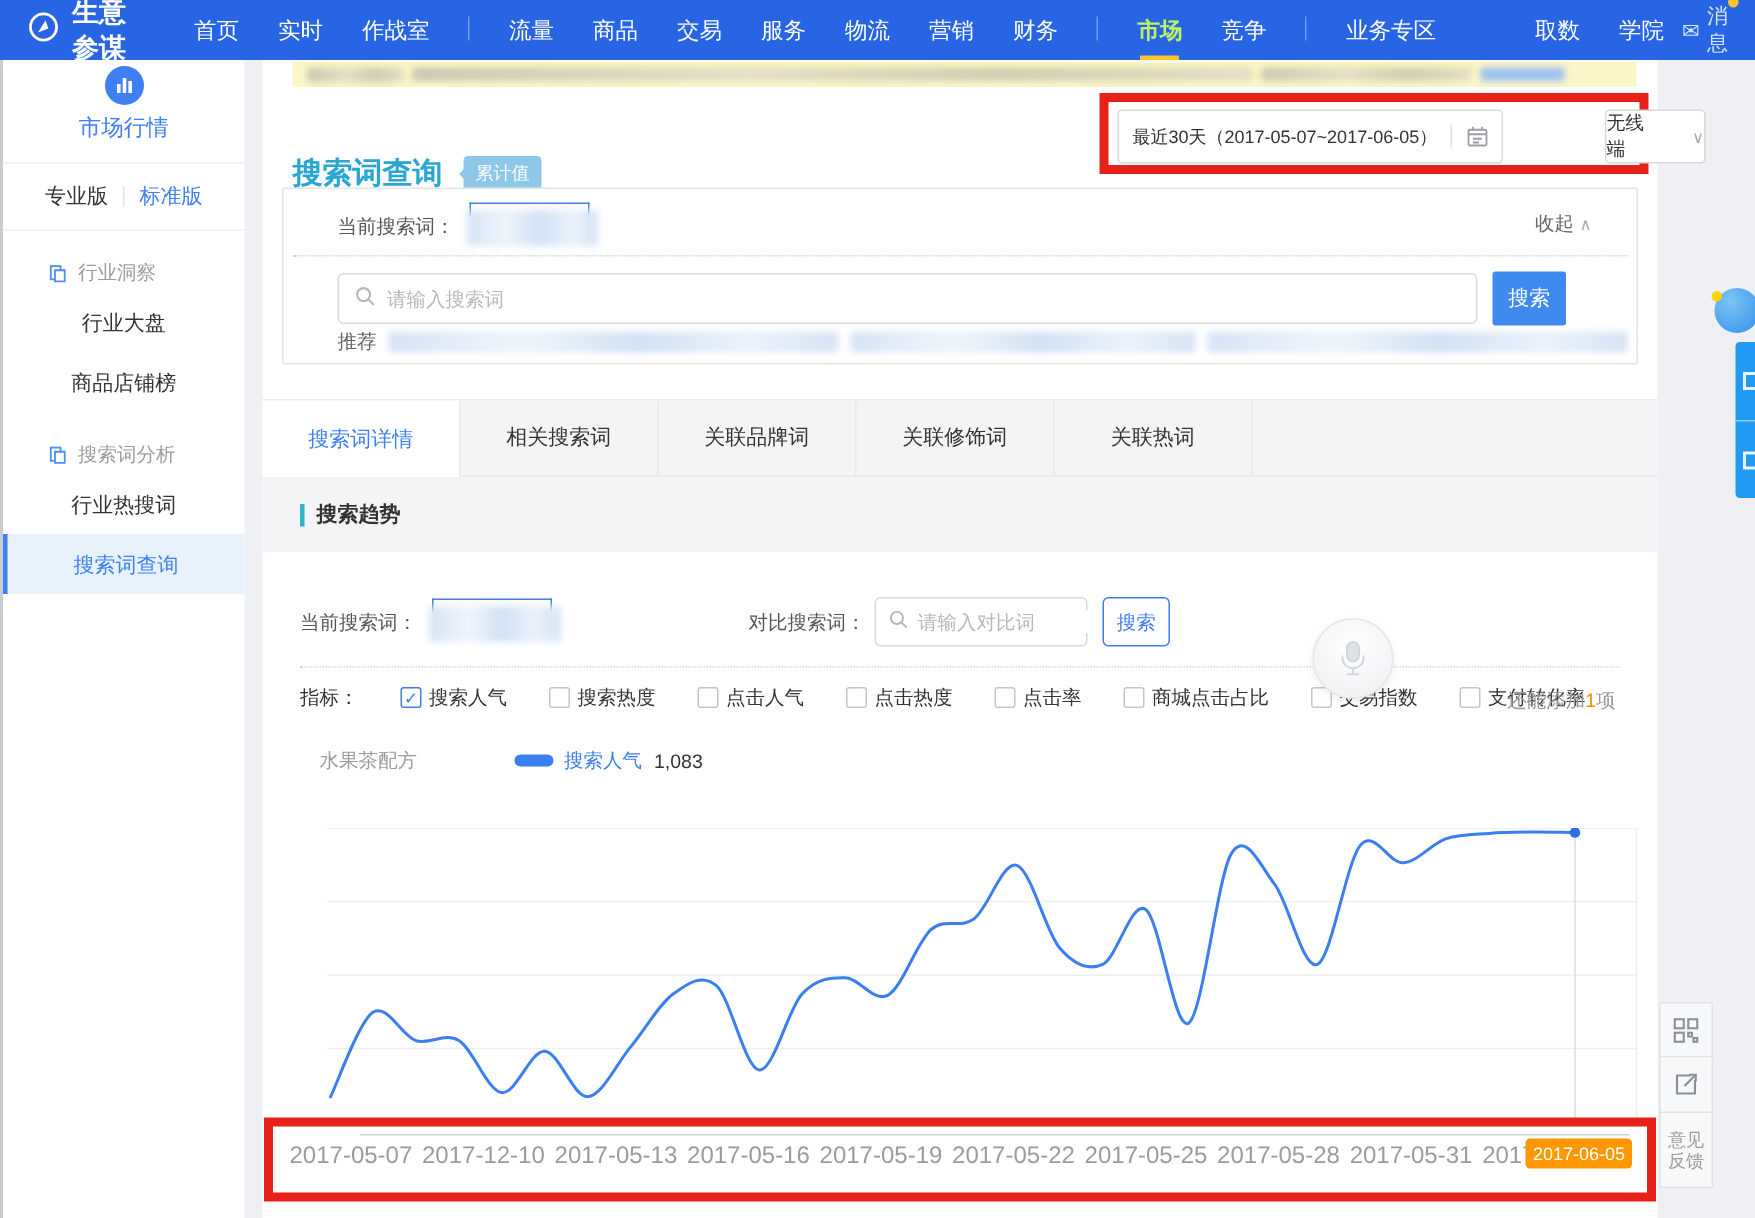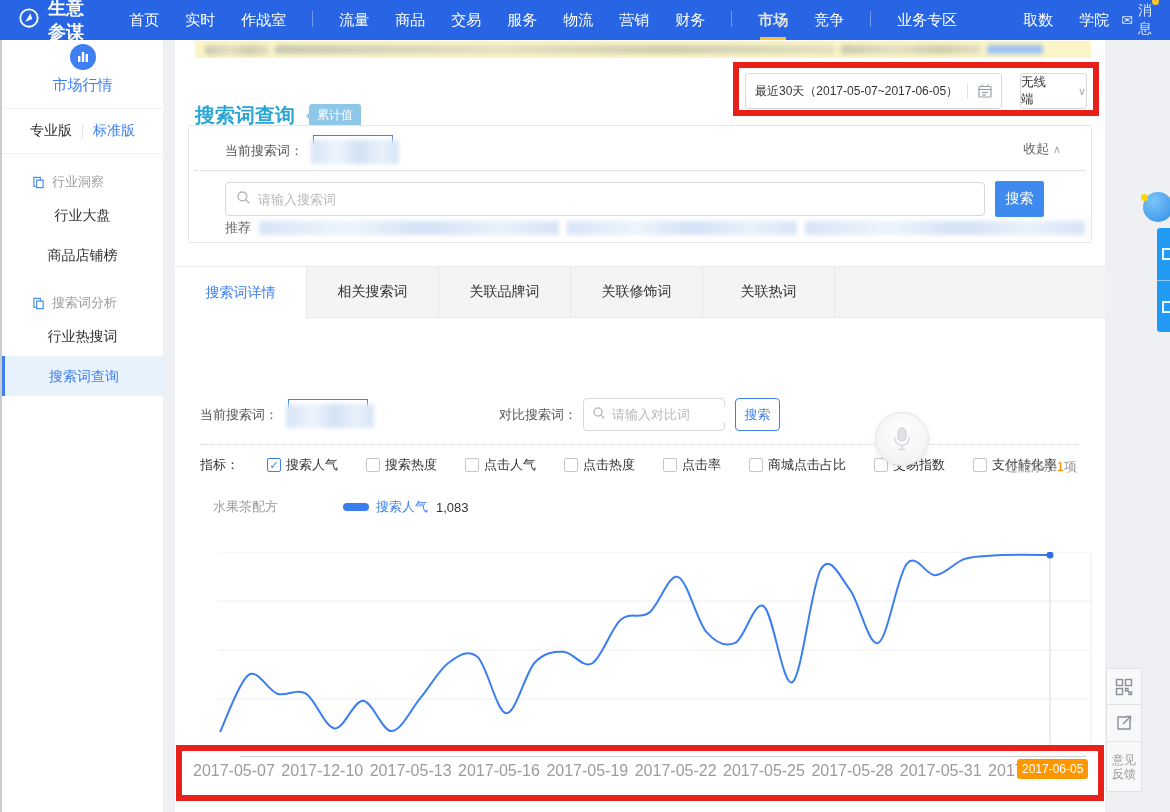--- a/index.html
+++ b/index.html
@@ -4,21 +4,21 @@
 <style>
   * { margin:0; padding:0; box-sizing:border-box; }
   html,body { width:1170px; height:812px; overflow:hidden; background:#eef0f3;
     font-family:"Liberation Sans","DejaVu Sans",sans-serif; font-size:13px; color:#333; }
   
   .topnav { position:absolute; left:0; top:0; width:1170px; height:40px; background:#2765e4;
     display:flex; align-items:center; padding:0 18px; color:#fff; z-index:30; }
   .brand { display:flex; align-items:center; gap:8px; font-size:18px; font-weight:bold; margin-right:42px; }
   .nav-items { display:flex; align-items:flex-start; gap:26px; flex:1; }
   .nav-item { position:relative; font-size:15px; cursor:pointer; white-space:nowrap; }
-  .nav-item.active { color:#e5e5e5; font-weight:bold; }
+  .nav-item.active { color:#bef264; font-weight:bold; }
   .nav-item.active::after { content:""; position:absolute; left:6%; right:6%; bottom:-10px; height:3px; background:#fcc32d; }
   .nav-sep { width:1px; height:16px; background:rgba(255,255,255,.35); }
   .nav-gap { width:14px; }
   .msg { position:relative; display:flex; align-items:center; gap:5px; color:#d9e6ff; font-size:14px; margin-left:12px; }
   .msg .dot { position:absolute; right:-7px; top:-4px; width:7px; height:7px; border-radius:50%; background:#fcc32d; }
   
   .left-edge { position:absolute; left:0; top:40px; width:2px; height:772px; background:#caccd1; }
   .sidebar { position:absolute; left:2px; top:40px; width:161px; height:772px; background:#fff; z-index:5; }
   .side-head { text-align:center; padding-top:4px; height:68px; }
   .side-head .ic { width:26px; height:26px; border-radius:50%; background:#3f7ff2; margin:0 auto; display:flex; align-items:center; justify-content:center; }
@@ -38,21 +38,21 @@
   .cens.dk { background:linear-gradient(90deg,#c9c9b1,#e4e0c2 40%,#cfcdae 70%,#e4e0c2); }
   .cens.bl { background:#9dc2f2; }
   .page-title-row { position:absolute; left:20px; top:62px; display:flex; align-items:center; }
   .page-title { font-size:20px; font-weight:bold; color:#2aa6d5; }
   .title-badge { position:relative; margin-left:14px; background:#8fc7e9; color:#fff; font-size:12px; padding:3px 8px; border-radius:3px; }
   .title-badge::before { content:""; position:absolute; left:-8px; top:50%; margin-top:-5px; border:5px solid transparent; border-right-color:#8fc7e9; }
   .date-btn { position:absolute; left:570px; top:33px; height:36px; background:#fff; border:1px solid #d9d9d9; border-radius:3px;
     display:flex; align-items:center; z-index:60; }
   .date-btn .txt { display:flex; align-items:center; padding:0 9px; font-size:12px; color:#333; white-space:nowrap; }
   .date-btn .cal { width:34px; border-left:1px solid #e3e3e3; display:flex; align-items:center; justify-content:center; }
-  .term-select { position:absolute; left:845px; top:33px; width:67px; height:36px; background:#fff; border:1px solid #d9d9d9; border-radius:3px;
+  .term-select { position:absolute; left:895px; top:33px; width:67px; height:36px; background:#fff; border:1px solid #d9d9d9; border-radius:3px;
     display:flex; align-items:center; justify-content:center; gap:22px; font-size:12.5px; z-index:60; }
   .caret { color:#aaa; font-size:11px; }
   .search-card { position:absolute; left:13px; top:85px; width:904px; height:118px; border:1px solid #e6e6e6; border-radius:2px; background:#fff; }
   .sc-row1 { position:absolute; left:36px; top:12px; display:flex; align-items:center; font-size:13px; color:#555; }
   .term-chip { position:relative; margin-left:8px; width:88px; height:26px; }
   .term-chip .tab-line { position:absolute; left:2px; top:-3px; width:80px; height:9px; border:1px solid #3f7ee8; border-bottom:none; }
   .term-chip .cens { position:absolute; inset:2px 0 0 0; }
   .collapse { position:absolute; right:30px; top:14px; color:#666; font-size:13px; cursor:pointer; }
   .sc-dotted { position:absolute; left:6px; right:6px; top:44px; border-bottom:1px dotted #cfcfcf; }
   .kw-input { position:absolute; left:36px; top:56px; width:760px; height:34px; border:1px solid #d9d9d9; border-radius:4px;
@@ -263,20 +263,24 @@
 
   <div class="tabbar" id="tabbar">
       <div class="tab active">搜索词详情</div>
       <div class="tab">相关搜索词</div>
       <div class="tab">关联品牌词</div>
       <div class="tab">关联修饰词</div>
       <div class="tab">关联热词</div>
       <div class="tab-fill"></div>
     </div>
 
+  <div class="strip">
+    <span class="bar"></span>
+    <span class="t">搜索趋势</span>
+  </div>
 
   <div class="tc-row">
     <span>当前搜索词：</span>
     <span class="term-chip">
       <span class="tab-line"></span>
       <span class="cens"></span>
     </span>
     <span class="tc-label2">对比搜索词：</span>
     <span class="cmp-input">
       <span>

